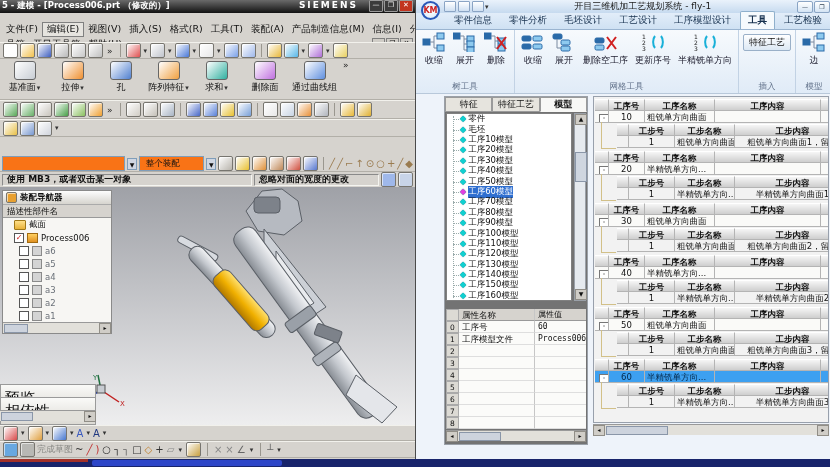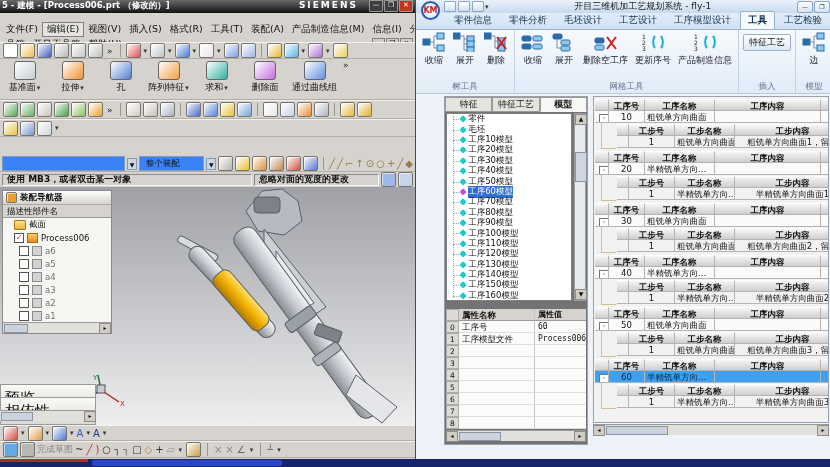--- a/index.html
+++ b/index.html
@@ -32,21 +32,21 @@
   .car{font-size:7px;color:#333;margin:0 1px}
   .gly{font-size:10px;line-height:13px;color:#555}
   #nx-feat{position:absolute;left:0;top:59px;width:100%;height:41px;display:flex;align-items:flex-start;gap:2px;
     background:#d6d3ce;border-bottom:1px solid #b2afa8;padding:1px 2px;box-sizing:border-box}
   .fbtn{display:flex;flex-direction:column;align-items:center;min-width:42px;padding:1px 2px}
   .fico{width:20px;height:17px;border:1px solid #666;border-radius:3px;margin-bottom:1px}
   .flrow{display:flex;align-items:center}
   .flabel{font-size:9px;white-space:nowrap}
   #nx-selbar{position:absolute;left:0;top:156px;width:100%;height:16px;background:#d6d3ce;display:flex;align-items:center;
     gap:2px;padding:0 2px;box-sizing:border-box;border-bottom:1px solid #b2afa8}
-  .combo{height:15px;background:#3b82f6;border:1px solid #7f9db9;display:flex;align-items:center;font-size:8.5px;padding-left:6px;box-sizing:border-box}
+  .combo{height:15px;background:#f97316;border:1px solid #7f9db9;display:flex;align-items:center;font-size:8.5px;padding-left:6px;box-sizing:border-box}
   .dropbtn{width:11px;height:12px;background:#cfd6e2;border:1px solid #7f9db9;font-size:6px;text-align:center;line-height:11px;box-sizing:border-box}
   #nx-prompt{position:absolute;left:0;top:172px;width:100%;height:15px;background:#d6d3ce;display:flex;align-items:center;
     font-size:9px;padding:0 2px;box-sizing:border-box;gap:2px}
   .pbox{border:1px solid;border-color:#8a8a8a #f4f4f0 #f4f4f0 #8a8a8a;height:12px;display:flex;align-items:center;
     padding:0 4px;white-space:nowrap;overflow:hidden;box-sizing:border-box;font-weight:bold}
   
   #nx-vp{left:0;top:187px;width:415px;height:238px;background:linear-gradient(#9fa1a7,#eeeeef)}
   
   .navp{left:2px;top:190px;width:108px;background:#f4f3f0;border:1px solid #8a8a8a;font-size:8.5px}
   .navhead{height:13px;display:flex;align-items:center;gap:3px;background:linear-gradient(#fdfdfd,#d6d4ce);
@@ -106,21 +106,21 @@
   .vscroll{position:absolute;right:1px;top:16px;width:12px;height:188px;background:#e6eaef;border:1px solid #9aa0a8;box-sizing:border-box}
   .vscroll .scrbtn{width:10px}
   .vthumb{position:absolute;left:0;top:38px;width:10px;height:28px;background:#cfd6e0;border:1px solid #8a96a8}
   #km-props{position:absolute;left:1px;top:212px;width:140px;height:120px;background:#f0efec;font-size:8.5px;overflow:hidden}
   .prow{display:flex;height:12px;line-height:12px}
   .pgut{width:13px;border:1px solid #aaa;background:#dcdad4;font-size:7.5px;text-align:center;box-sizing:border-box;flex:0 0 auto}
   .pname{width:76px;border-right:1px solid #c6c6c6;border-bottom:1px solid #dedede;padding-left:3px;background:#fbfbf9;
     box-sizing:border-box;flex:0 0 auto;white-space:nowrap;overflow:hidden}
   .pval{flex:1;padding-left:3px;background:#fbfbf9;border-bottom:1px solid #dedede;white-space:nowrap;overflow:hidden;
     font-family:"DejaVu Sans Mono",monospace;font-size:8px}
-  .phead .pname,.phead .pval{background:#d6d3ce;font-weight:bold;border-bottom:1px solid #999}
+  .phead .pname,.phead .pval{background:#d6d3ce;font-weight:normal;border-bottom:1px solid #999}
   #km-props-scroll{position:absolute;left:1px;top:333px;width:140px}
   
   #km-grid{left:177px;top:96px;width:236px;height:327px;background:#f2f2f2;border:1px solid #98a0ac;overflow:hidden;padding-top:2px;box-sizing:border-box}
   .gblock{position:relative;margin:0 0 2px 1px}
   .grow{display:flex;font-size:8.5px;height:12px;line-height:12px;white-space:nowrap}
   .gc{border-right:1px solid #b4b4b4;border-bottom:1px solid #b4b4b4;padding:0 2px;overflow:hidden;box-sizing:border-box;flex:0 0 auto}
   .ghead .gc,.shead .gc{background:linear-gradient(#f6f6f6,#cecece);text-align:center;border-top:1px solid #fff;font-weight:bold}
   .gdata .gc{background:#fafaf8}
   .gsel .gc{background:#3da0f0;color:#04284a}
   .w-gut{width:14px}.w-no{width:36px;text-align:center}.w-name{width:70px}.w-cont{width:106px;text-align:center}.w-dev{width:30px;text-align:center}
@@ -561,21 +561,21 @@
               <span>更新序号</span>
             </div>
             <div class="rbtn">
               <span><svg width="24" height="20" viewBox="0 0 24 20">
                   <text x="1" y="7" font-size="6" fill="#222">1</text>
                   <text x="1" y="13" font-size="6" fill="#222">2</text>
                   <text x="1" y="19" font-size="6" fill="#222">3</text>
                   <path d="M14 4c-2.5 3-2.5 9 0 12" stroke="#18b0d8" stroke-width="2" fill="none"></path>
                   <path d="M20 4c2.5 3 2.5 9 0 12" stroke="#18b0d8" stroke-width="2" fill="none"></path>
                 </svg></span>
-              <span>产品制造信息</span>
+              <span>半精铣单方向</span>
             </div>
           </div>
           <div class="rglabel">网格工具</div>
         </div>
         <div class="rgroup">
           <div class="rbtns">
             <div class="small-btn">特征工艺</div>
           </div>
           <div class="rglabel">插入</div>
         </div>

